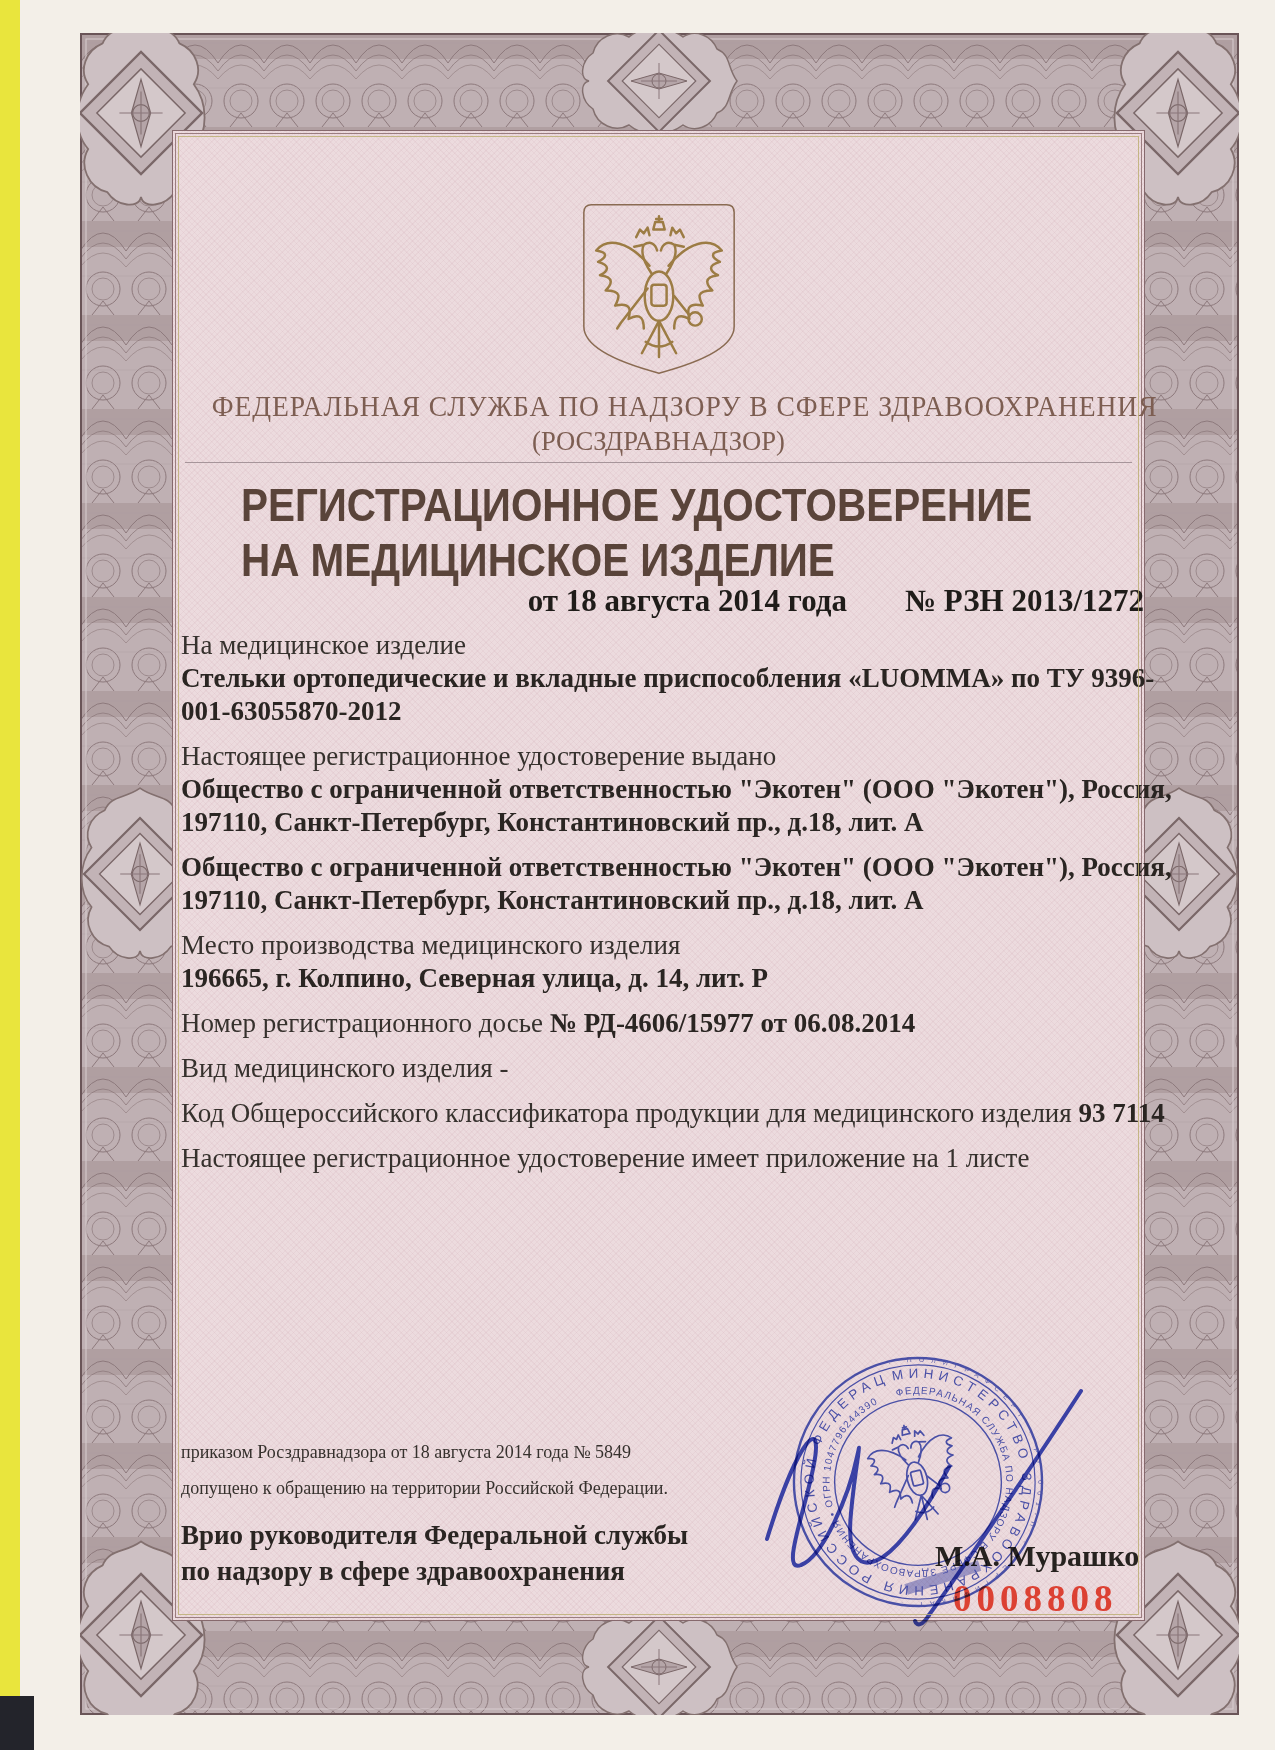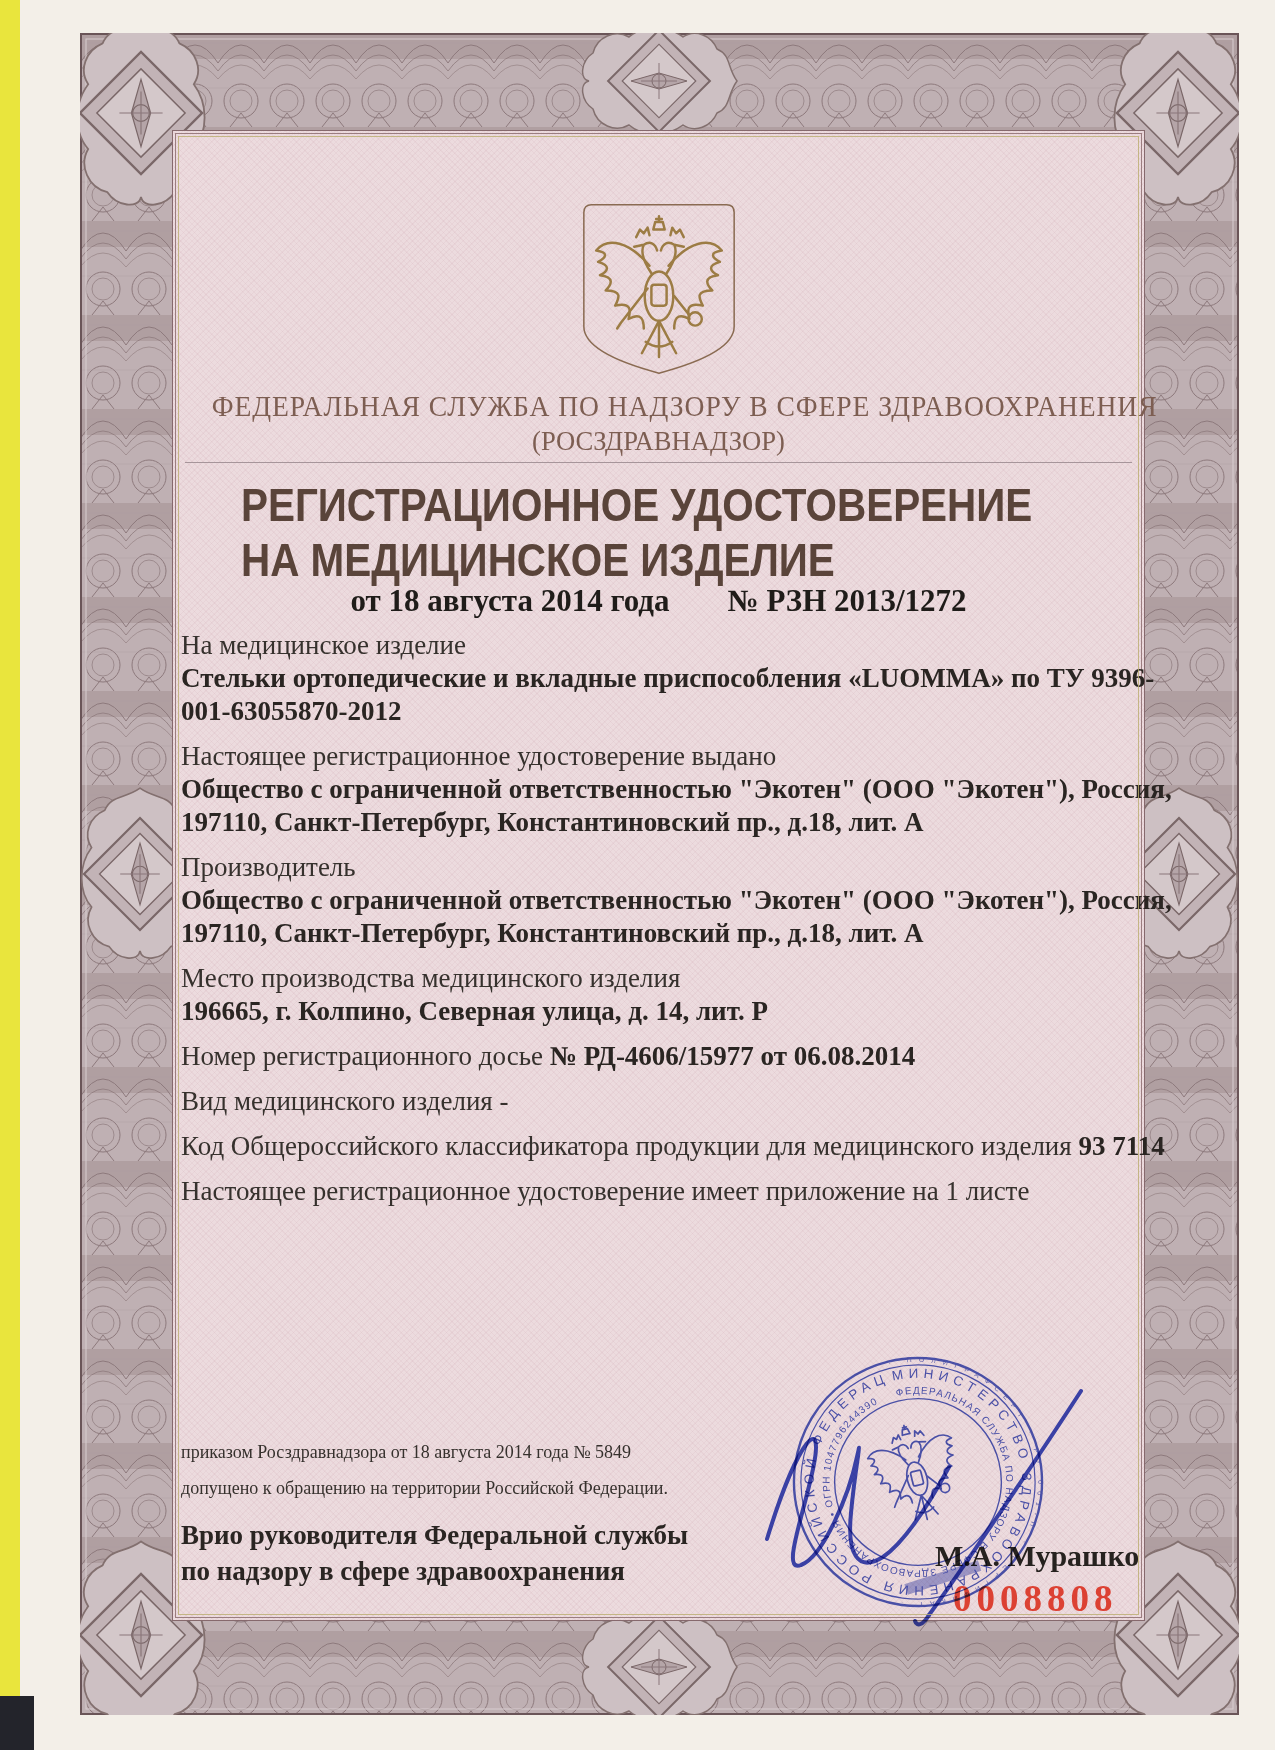--- a/index.html
+++ b/index.html
@@ -25,21 +25,21 @@
   .agency{position:absolute;top:258px;left:0;right:0;text-align:center;color:#7d5e52;}
   .agency .l1{display:block;font-size:30px;letter-spacing:1px;transform:scaleX(0.92);white-space:nowrap;}
   .agency .l2{display:block;font-size:28px;margin-top:2px;transform:scaleX(0.95);}
 
   .divider{position:absolute;top:331px;left:12px;right:12px;border-top:1px solid #a6959a;}
 
   .doc-title{position:absolute;top:346px;left:0;right:0;text-align:left;color:#5a443a;
     font-family:"Liberation Sans",sans-serif;font-weight:bold;}
   .doc-title .t{display:block;font-size:47px;line-height:55px;transform:scaleX(0.86);white-space:nowrap;}
 
-  .dateline{position:absolute;top:452px;left:0;right:0;text-align:center;color:#1f1c19;
+  .dateline{position:absolute;top:452px;left:0;right:0;text-align:right;color:#1f1c19;
     font-weight:bold;font-size:31px;white-space:nowrap;}
   .dateline .gap{display:inline-block;width:58px;}
 
   .body{position:absolute;top:498px;left:8px;right:30px;color:#36312d;font-size:27px;line-height:33px;}
   .para{margin:0 0 12px 0;white-space:nowrap;}
   .lbl{display:block;}
   .val{display:block;font-weight:bold;color:#2a2522;}
   .lbl.inline,.val.inline{display:inline;}
 
   .order-block{position:absolute;top:1303px;left:8px;right:30px;color:#36312d;font-size:18px;line-height:36px;white-space:nowrap;}
@@ -158,21 +158,20 @@
         <span class="lbl">На медицинское изделие</span>
         <span class="val">Стельки ортопедические и вкладные приспособления «LUOMMA» по ТУ 9396-</span>
         <span class="val">001-63055870-2012</span>
       </p>
       <p class="para">
         <span class="lbl">Настоящее регистрационное удостоверение выдано</span>
         <span class="val">Общество с ограниченной ответственностью "Экотен" (ООО "Экотен"), Россия,</span>
         <span class="val">197110, Санкт-Петербург, Константиновский пр., д.18, лит. А</span>
       </p>
       <p class="para">
-        <span class="lbl">Производитель</span>
         <span class="val">Общество с ограниченной ответственностью "Экотен" (ООО "Экотен"), Россия,</span>
         <span class="val">197110, Санкт-Петербург, Константиновский пр., д.18, лит. А</span>
       </p>
       <p class="para">
         <span class="lbl">Место производства медицинского изделия</span>
         <span class="val">196665, г. Колпино, Северная улица, д. 14, лит. Р</span>
       </p>
       <p class="para">
         <span class="lbl inline">Номер регистрационного досье </span><span class="val inline">№ РД-4606/15977 от 06.08.2014</span>
       </p>

